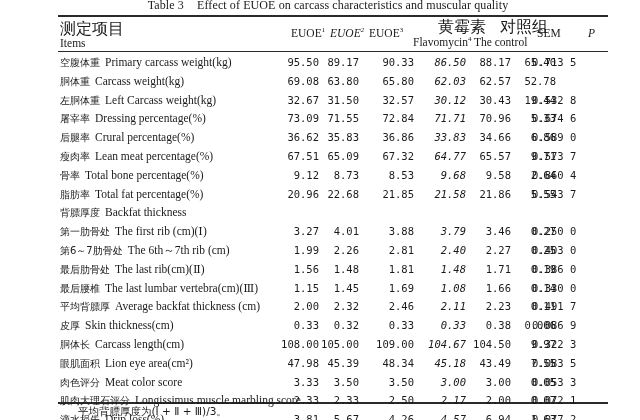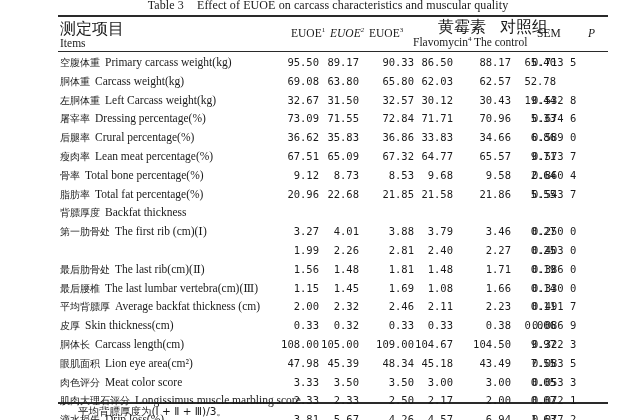--- a/index.html
+++ b/index.html
@@ -30,21 +30,21 @@
   .row { position: relative; height: 18.8px; line-height: 18.8px; font-size: 11.5px; white-space: nowrap; }
   .row .item { position: absolute; left: 2px; }
   .row .item .zh { font-family: "DejaVu Sans", sans-serif; font-size: 10px; margin-right: 5px; }
   .row .num {
     position: absolute; font-family: "DejaVu Sans Mono", "Liberation Mono", monospace;
     font-size: 10.5px; text-align: right; width: 60px;
   }
   .c1 { left: 201px; } 
   .c2 { left: 241px; }
   .c3 { left: 296px; }
-  .c4 { left: 335px; }
+  .c4 { left: 348px; font-style: italic; }
   .c5 { left: 393px; }
   .c6 { left: 438px; }
   .row .num.c7 { left: 474px; width: 80px; text-align: left; }
   .note {
     position: absolute; left: 78px; top: 405px; font-family: "DejaVu Sans", sans-serif;
     font-size: 10.5px; white-space: nowrap;
   }
 </style>
 </head>
 <body>
@@ -179,20 +179,21 @@
       <span class="item"><span class="zh">第一肋骨处</span><span>The first rib (cm)(Ⅰ)</span></span>
       <span class="num c1">3.27</span>
       <span class="num c2">4.01</span>
       <span class="num c3">3.88</span>
       <span class="num c4">3.79</span>
       <span class="num c5">3.46</span>
       <span class="num c6">0.27</span>
       <span class="num c7">0.250 0</span>
     </div>
     <div class="row">
+      <span class="item"><span class="zh">第6～7肋骨处</span><span>The 6th～7th rib (cm)</span></span>
       <span class="num c1">1.99</span>
       <span class="num c2">2.26</span>
       <span class="num c3">2.81</span>
       <span class="num c4">2.40</span>
       <span class="num c5">2.27</span>
       <span class="num c6">0.25</span>
       <span class="num c7">0.403 0</span>
     </div>
     <div class="row">
       <span class="item"><span class="zh">最后肋骨处</span><span>The last rib(cm)(Ⅱ)</span></span>

